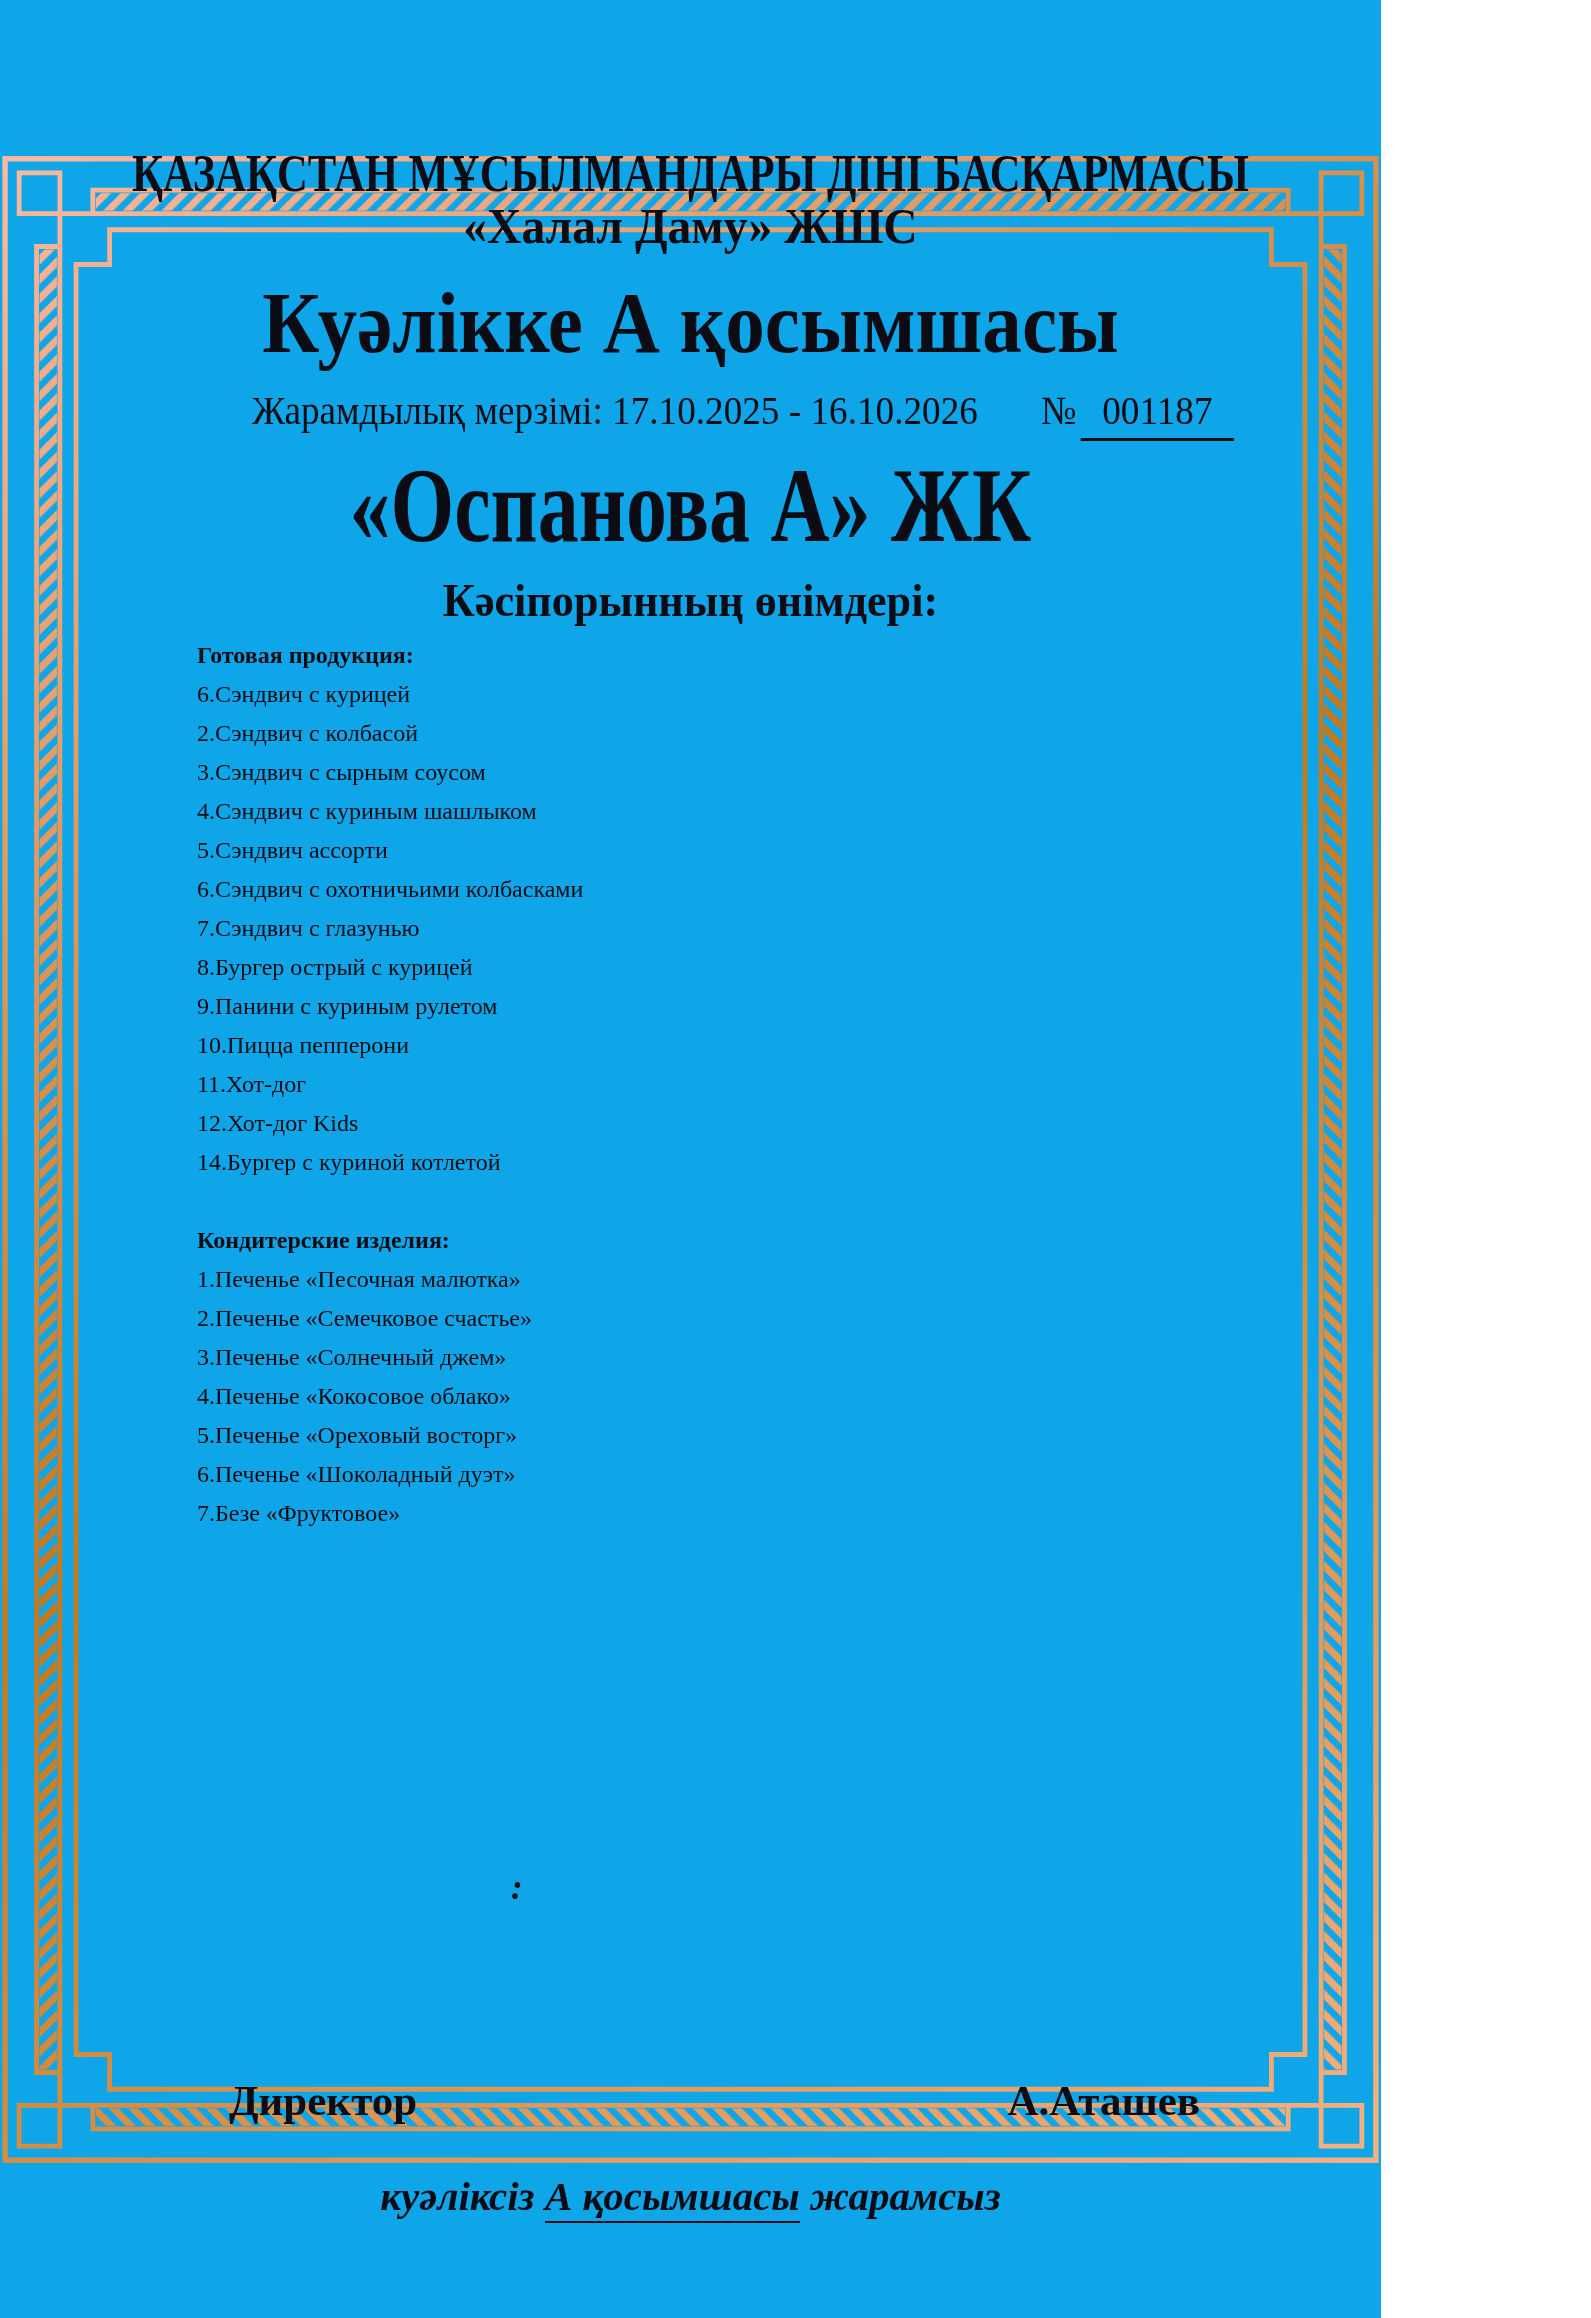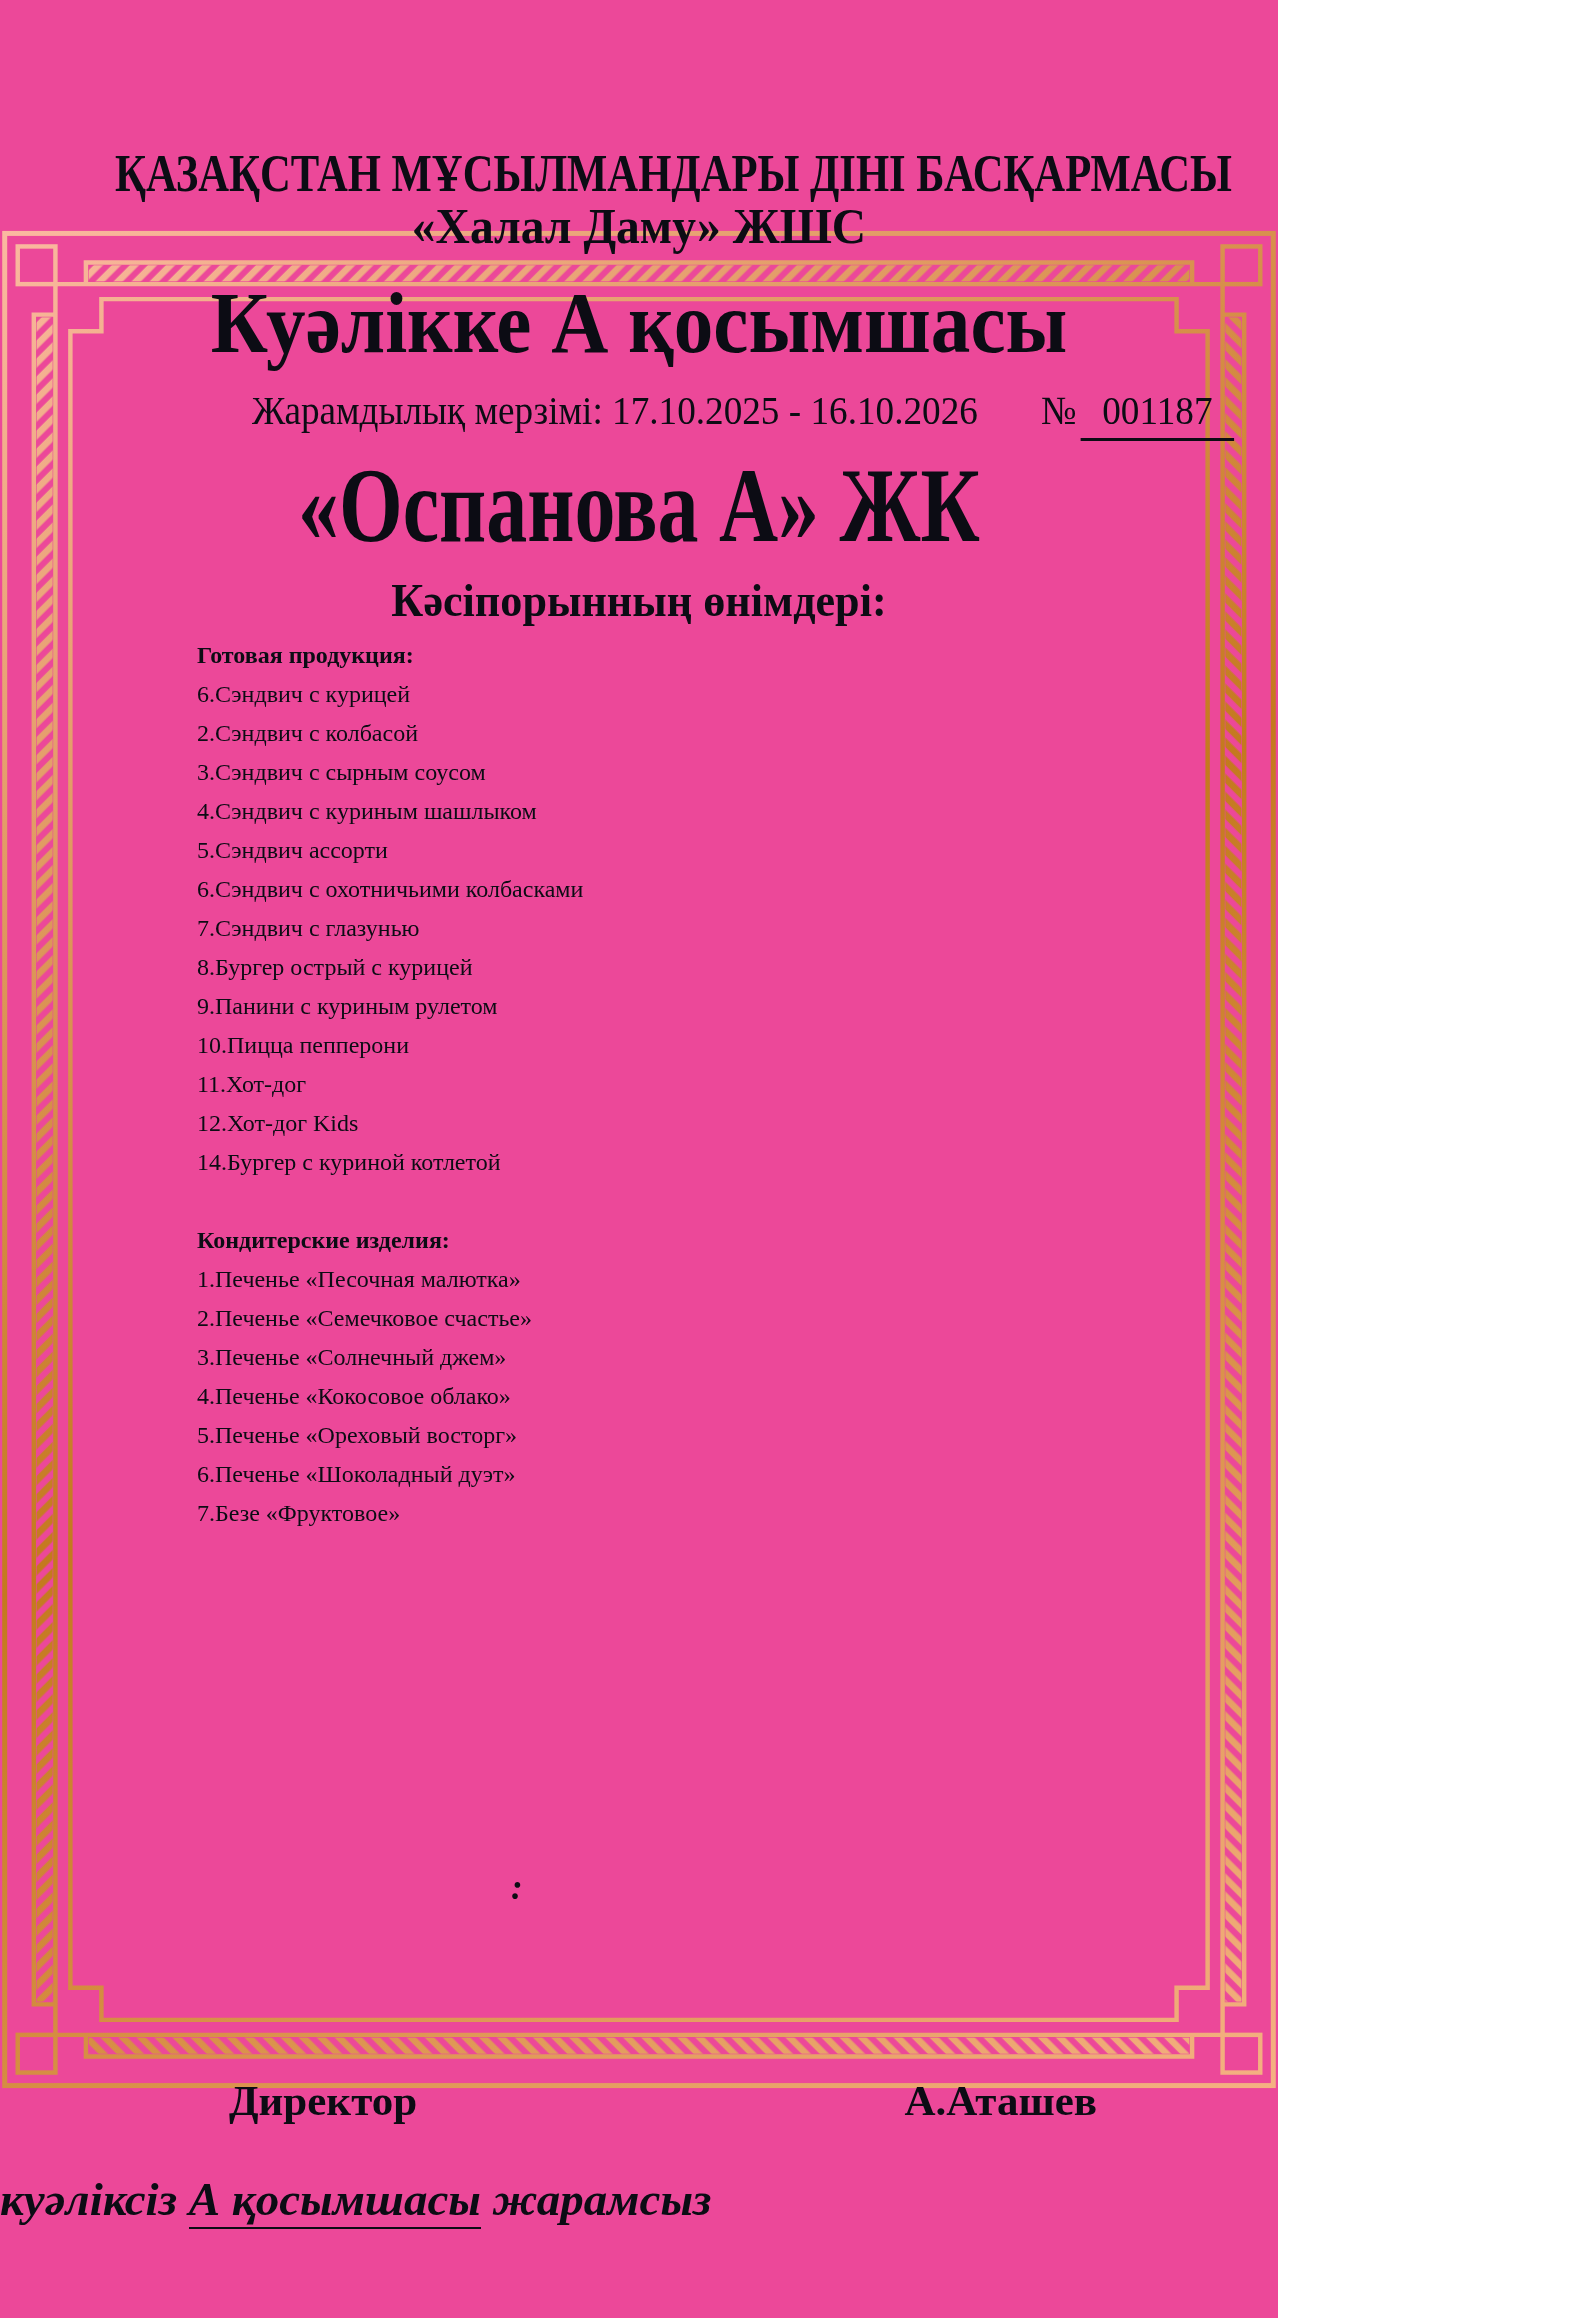--- a/index.html
+++ b/index.html
@@ -1,20 +1,20 @@
 <!DOCTYPE html>
 <html style="font-size:11px"><head>
 <meta charset="utf-8">
 <style>
   html, body { margin: 0; padding: 0; background: #ffffff; }
   .page {
     position: relative;
-    width: 1278px;
+    width: 1381px;
     height: 2319px;
-    background: #ec4899;
+    background: #0ea5e9;
     font-family: "Liberation Serif", "DejaVu Serif", serif;
     color: #0c0c14;
     overflow: hidden;
   }
   .border-svg {
     position: absolute;
     inset: 0;
     width: 100%;
     height: 100%;
     z-index: 1;
@@ -93,21 +93,22 @@
   }
   .signature-row {
     top: 2076px; left: 229px; right: 181px;
     display: flex;
     justify-content: space-between;
     align-items: center;
     font-size: 43px; font-weight: bold;
   }
   .footer-note {
     top: 2172px; left: 0; width: 100%;
-    font-size: 47px; font-weight: bold; font-style: italic;
+    text-align: center;
+    font-size: 41px; font-weight: bold; font-style: italic;
     white-space: nowrap;
   }
   .footer-note .u {
     display: inline-block;
     border-bottom: 2.8px solid #0c0c14;
     padding-bottom: 1.4px;
   }
 </style>
 </head>
 <body>

